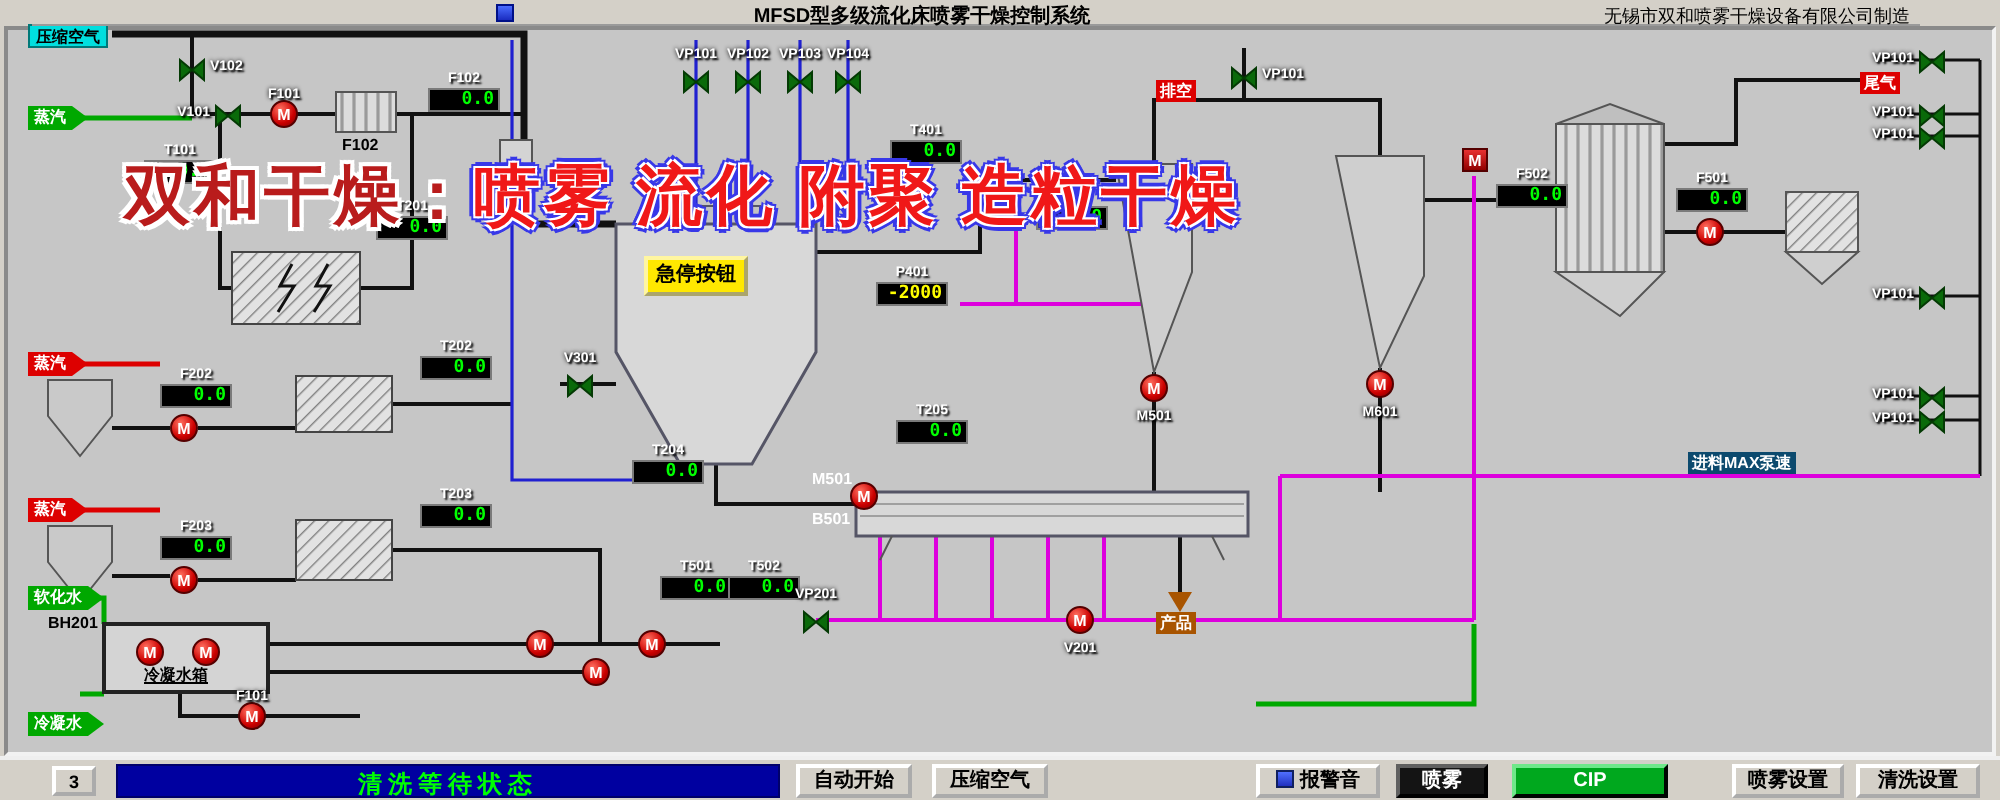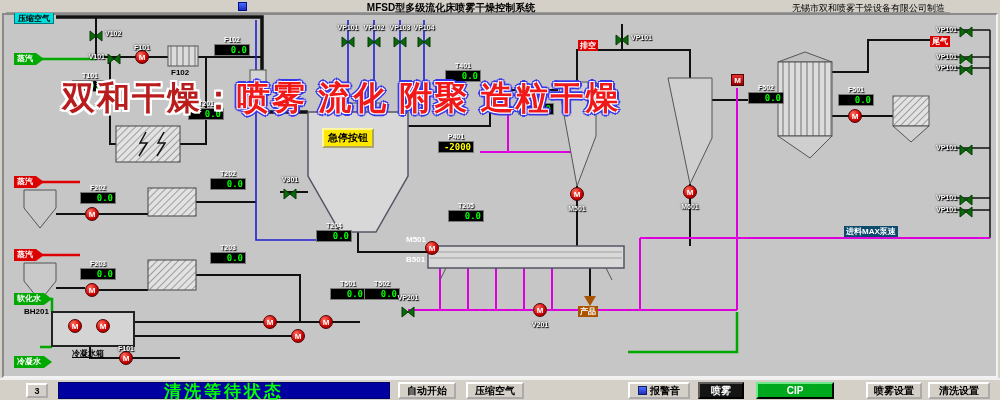--- a/index.html
+++ b/index.html
@@ -1,20 +1,20 @@
 <!DOCTYPE html>
 <html><head>
 <meta charset="utf-8">
 <style>
 *{margin:0;padding:0;box-sizing:border-box;font-family:"Liberation Sans","DejaVu Sans",sans-serif}
 html,body{width:1000px;height:400px}
 body{position:relative;background:#d4d0c8;overflow:hidden}
 
 
-#titlebar{position:absolute;left:6px;top:0;width:944px;height:13px;background:#d4d0c8;border-bottom:1px solid #9a9a9a;z-index:30}
+#titlebar{position:absolute;left:16px;top:0;width:944px;height:13px;background:#d4d0c8;border-bottom:1px solid #9a9a9a;z-index:30}
 #app-icon{position:absolute;left:232px;top:2px;width:9px;height:9px;background:linear-gradient(#4a6cff,#1a2cc0);border:1px solid #001088}
 #main-title{position:absolute;left:445px;top:1px;transform:translateX(-50%);font-size:10px;font-weight:bold;color:#000;white-space:nowrap}
 #maker{position:absolute;right:5px;top:2px;font-size:9px;color:#000;white-space:nowrap}
 #diagram{position:absolute;left:2px;top:13px;width:996px;height:365px;background:#c6c6c6;border:2px solid;border-color:#8a8a8a #f2f2f2 #f2f2f2 #8a8a8a;z-index:1}
 #pipes{position:absolute;left:0;top:0;z-index:2}
 #overlays{position:absolute;left:0;top:0;width:1000px;height:400px;z-index:5}
 #bottombar{position:absolute;left:0;top:378px;width:1000px;height:22px;background:#d4d0c8;border-top:2px solid #efefef;z-index:30}
 
 
 #watermark{position:absolute;left:62px;top:76px;z-index:20;font-size:33px;font-weight:bold;white-space:nowrap;letter-spacing:2px;pointer-events:none}
@@ -37,21 +37,21 @@
 .tag.right{left:16px;top:2px}
 .lbl{position:absolute;z-index:6;font-size:8px;font-weight:bold;white-space:nowrap;padding:0 2px;line-height:11px}
 
 
 #estop{position:absolute;left:322px;top:128px;width:52px;height:20px;z-index:8;background:#ffe800;border:2px outset #fff6a0;font-size:10px;font-weight:bold;color:#000;text-align:center;line-height:16px;cursor:pointer}
 
 
 .btn{position:absolute;top:2px;height:17px;background:#d4d0c8;border:2px outset #fff;font-size:10px;font-weight:bold;color:#000;text-align:center;line-height:12px;padding:0;cursor:pointer;white-space:nowrap}
 #page-btn{left:26px;top:3px;width:22px;height:15px;line-height:10px;font-size:9px}
 #status-panel{position:absolute;left:58px;top:2px;width:332px;height:17px;background:#0000a0;border:1px solid #00006a;text-align:center}
-#status-panel span{font-size:17px;font-weight:bold;color:#00ff00;line-height:15px;letter-spacing:3px}
+#status-panel span{font-size:12px;font-weight:bold;color:#00ff00;line-height:15px;letter-spacing:3px}
 .bb0{left:398px;width:58px}
 .bb1{left:466px;width:58px}
 .bb2{left:628px;width:62px}
 .bb3{left:698px;width:46px;background:#141414;color:#fff;border-color:#606060 #000 #000 #606060}
 .bb4{left:756px;width:78px;background:#00a81e;color:#fff;border-color:#6fe88a #005a10 #005a10 #6fe88a}
 .bb5{left:866px;width:56px}
 .bb6{left:928px;width:62px}
 .alarm-ic{display:inline-block;width:9px;height:9px;background:linear-gradient(#5070ff,#2030c0);border:1px solid #102060;margin-right:3px;vertical-align:-1px}
 </style>
 </head>
@@ -337,21 +337,21 @@
         <polygon points="1,1 7,6 1,11" fill="#0a6a0a" stroke="#043a04"></polygon>
         <polygon points="13,1 7,6 13,11" fill="#0a6a0a" stroke="#043a04"></polygon>
       </svg><div class="tag left">VP101</div></div>
     <div class="valve" style="left: 959px; top: 204px;"><svg width="14" height="12" viewBox="0 0 14 12">
         <polygon points="1,1 7,6 1,11" fill="#0a6a0a" stroke="#043a04"></polygon>
         <polygon points="13,1 7,6 13,11" fill="#0a6a0a" stroke="#043a04"></polygon>
       </svg><div class="tag left">VP101</div></div>
     <div class="lbl" style="left: 578px; top: 40px; background: rgb(221, 0, 0); color: rgb(255, 255, 255);">排空</div>
     <div class="lbl" style="left: 930px; top: 36px; background: rgb(221, 0, 0); color: rgb(255, 255, 255);">尾气</div>
     <div class="lbl" style="left: 578px; top: 306px; background: rgb(168, 84, 0); color: rgb(255, 255, 255);">产品</div>
-    <div class="lbl" style="left: 70px; top: 348px; color: rgb(0, 0, 0); text-decoration: underline;">冷凝水箱</div>
+    <div class="lbl" style="left: 70px; top: 332px; color: rgb(0, 0, 0); text-decoration: underline;">冷凝水箱</div>
     <div class="lbl" style="left: 22px; top: 306px; color: rgb(0, 0, 0);">BH201</div>
     <div class="lbl" style="left: 404px; top: 234px; color: rgb(255, 255, 255);">M501</div>
     <div class="lbl" style="left: 404px; top: 254px; color: rgb(255, 255, 255);">B501</div>
     <div class="lbl" style="left: 844px; top: 226px; background: #0c4a6e; color: rgb(255, 255, 255);">进料MAX泵速</div>
     <div class="lbl" style="left: 169px; top: 67px; color: rgb(0, 0, 0);">F102</div>
   </div>
 
 <button id="estop">急停按钮</button>
 
 <div id="watermark">

